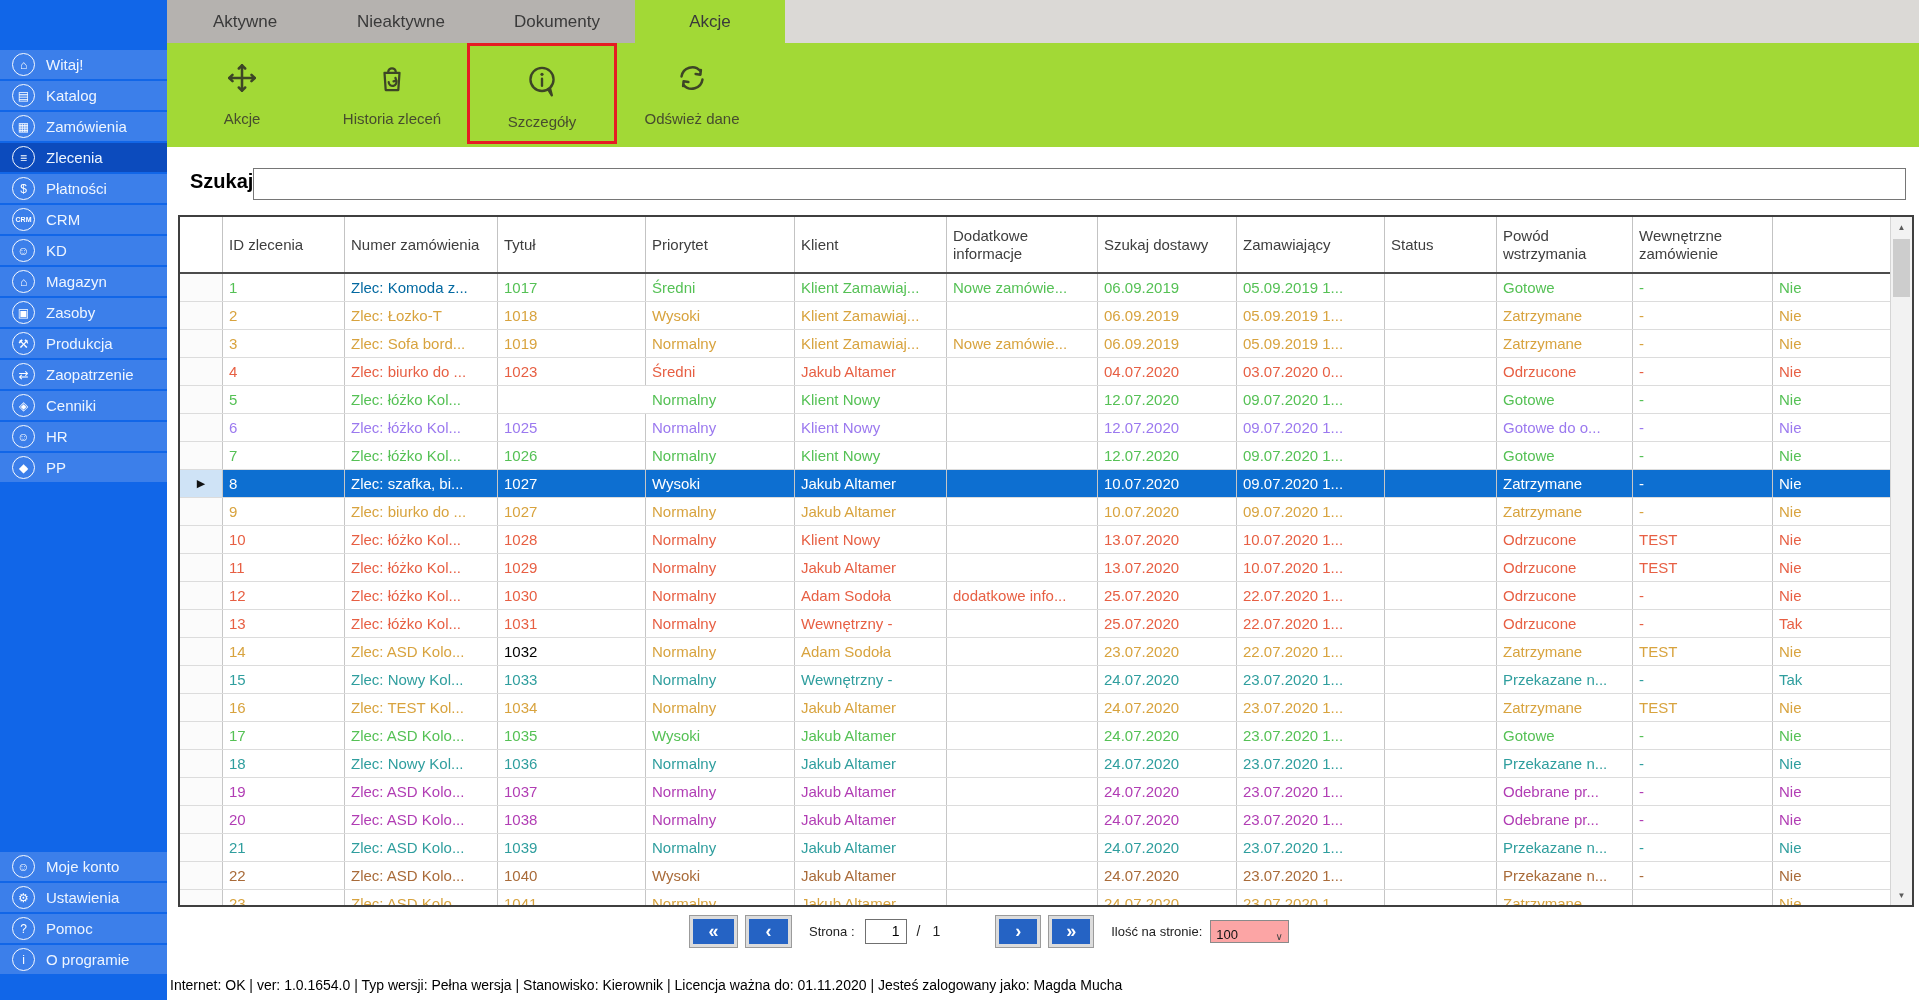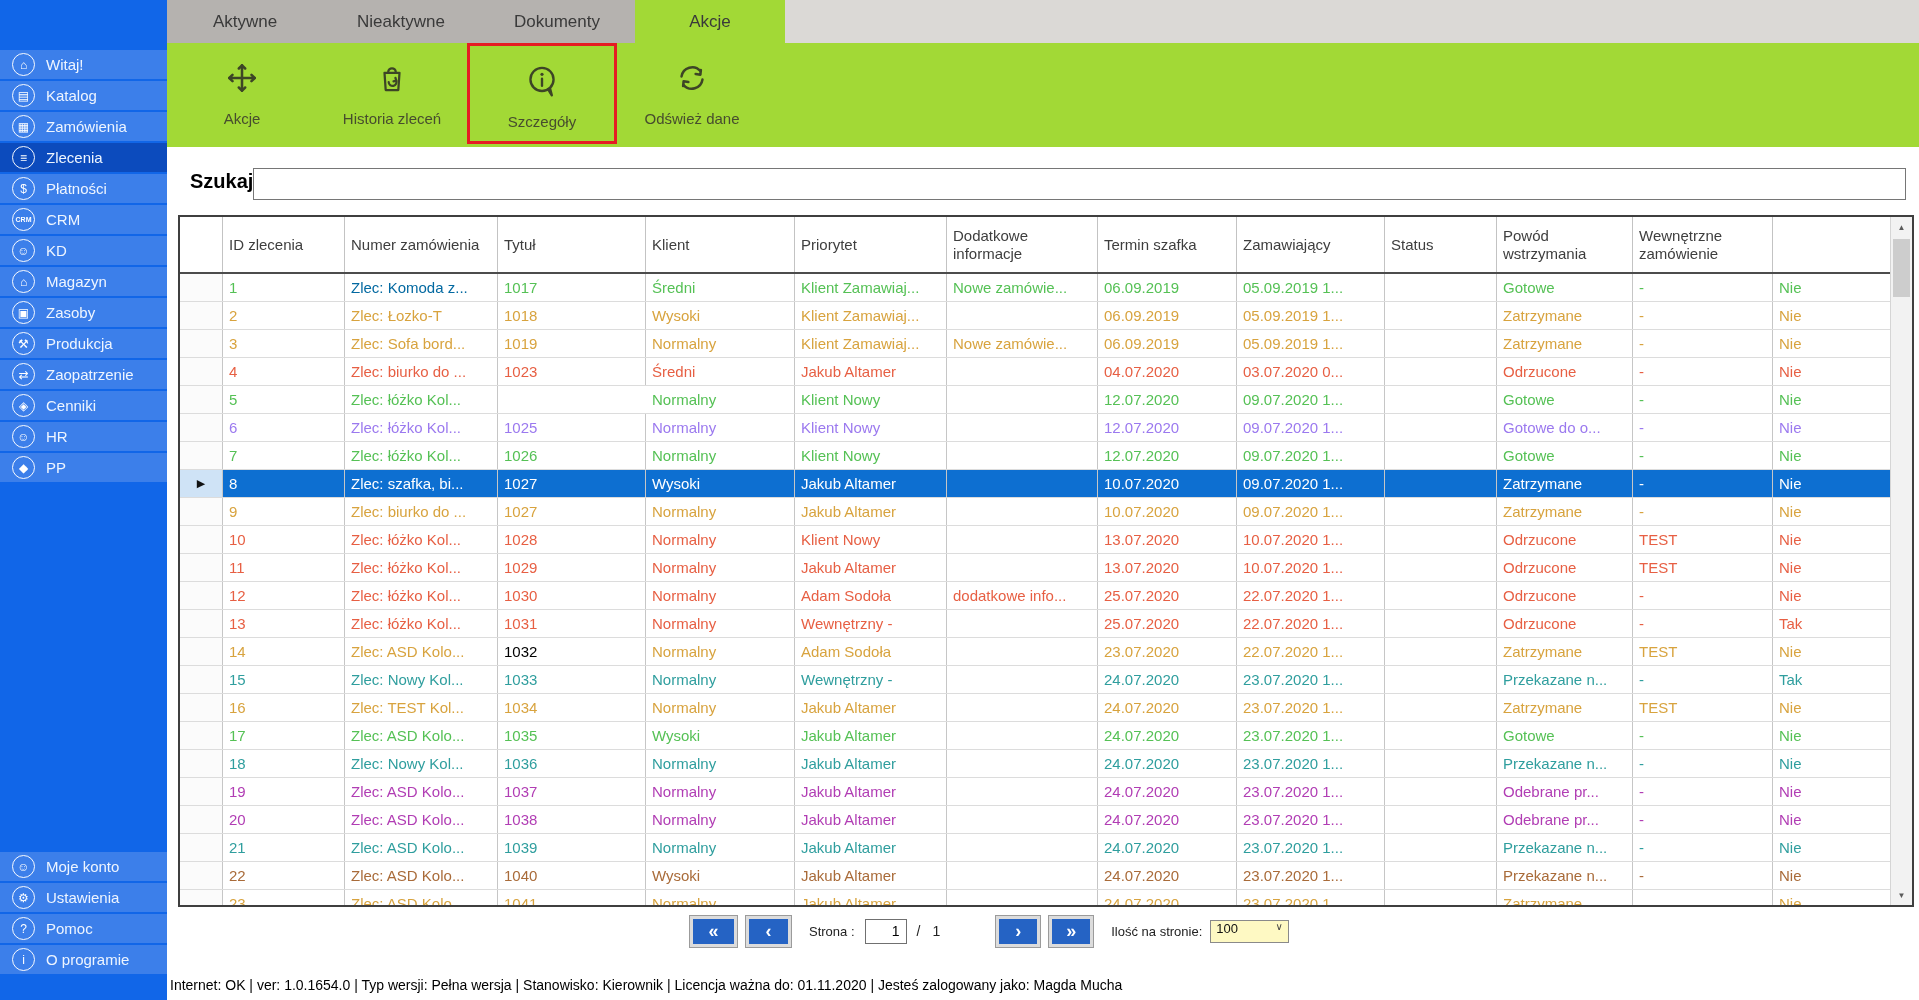--- a/index.html
+++ b/index.html
@@ -74,21 +74,21 @@
 
   
   #pager{position:absolute;left:690px;top:914px;height:34px;display:flex;align-items:center;}
   .pgbtn{width:41px;height:25px;background:#2563c4;color:#fff;font-size:18px;font-weight:bold;
          display:flex;align-items:center;justify-content:center;border:3px solid #dcdcdc;outline:1px solid #9b9b9b;
          box-sizing:content-box;line-height:1;}
   .pglabel{font-size:13px;color:#222;}
   #page-input{width:42px;height:25px;border:1px solid #707070;box-sizing:border-box;text-align:right;
               font-size:14px;padding-right:6px;margin-left:10px;outline:none;}
   #pp-select{width:79px;height:23px;border:1px solid #8a8a8a;box-sizing:border-box;display:flex;
-             align-items:flex-start;background:#fef9c3;margin-left:8px;}
+             align-items:flex-end;background:#fca5a5;margin-left:8px;}
   #pp-value{flex:1;font-size:13px;padding-left:5px;color:#111;}
   #pp-chevron{width:18px;font-size:10px;color:#444;text-align:center;}
 
   
   #statusbar{position:absolute;left:170px;top:977px;font-size:14px;color:#000;white-space:nowrap;}
 </style>
 </head>
 <body>
 
 <div id="screen">
@@ -234,24 +234,24 @@
   <div id="search-label">Szukaj:</div>
   <input id="search-input" type="text" value="" style="">
 
   <div id="grid-frame">
     <div id="grid">
       <div id="thead">
           <div class="hcell"></div>
           <div class="hcell">ID zlecenia</div>
           <div class="hcell">Numer zamówienia</div>
           <div class="hcell">Tytuł</div>
+          <div class="hcell">Priorytet</div>
           <div class="hcell">Klient</div>
-          <div class="hcell">Priorytet</div>
           <div class="hcell">Dodatkowe informacje</div>
-          <div class="hcell">Termin szafka</div>
+          <div class="hcell">Szukaj dostawy</div>
           <div class="hcell">Zamawiający</div>
           <div class="hcell">Status</div>
           <div class="hcell">Powód wstrzymania</div>
           <div class="hcell">Wewnętrzne zamówienie</div>
         </div>
       <div id="tbody">
           <div class="trow">
             <div class="cell marker"></div>
             <div class="cell" style="color: rgb(85, 193, 85);">1</div>
             <div class="cell" style="color: #0369a1;">Zlec: Komoda z...</div>

